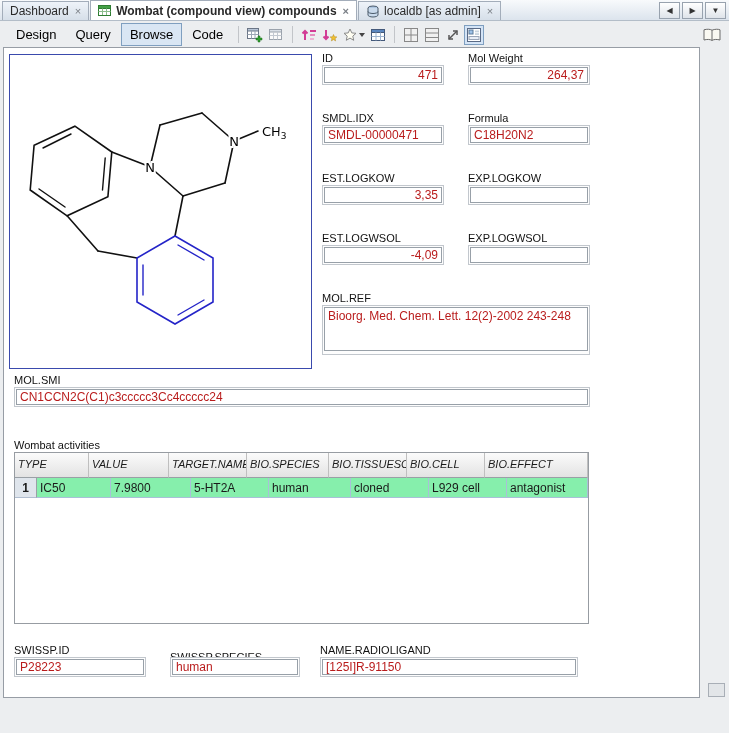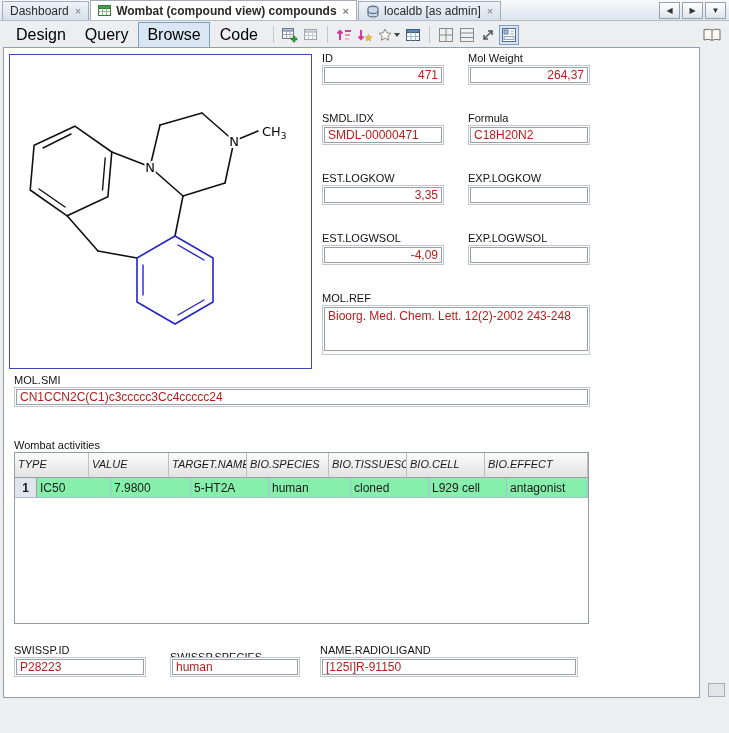--- a/index.html
+++ b/index.html
@@ -28,21 +28,21 @@
   .tabnav button {
     width:21px; height:17px; padding:0; font-size:8px; color:#333;
     background:linear-gradient(#ffffff,#dfe4ea); border:1px solid #98a2ae;
   }
 
   
   .toolbar {
     position:absolute; left:0; top:22px; width:729px; height:25px;
     display:flex; align-items:center; padding:0 7px; gap:1px;
   }
-  .tbtn { font-size:16px; padding:3px 8px; border:1px solid transparent; background:transparent; }
+  .tbtn { font-size:13px; padding:3px 8px; border:1px solid transparent; background:transparent; }
   .tbtn.active { background:#d9e6f4; border:1px solid #7f9fc0; }
   .tsep { width:1px; height:17px; background:#c2c5c9; margin:0 5px; flex:0 0 1px; }
   .ticon { width:20px; height:20px; display:flex; align-items:center; justify-content:center; }
   .ticon.active { background:#d4e4f6; border:1px solid #7f9fc0; }
   .tspring { flex:1; }
 
   
   .main {
     position:absolute; left:3px; top:47px; width:697px; height:651px;
     background:#ffffff; border:1px solid #979da5;

